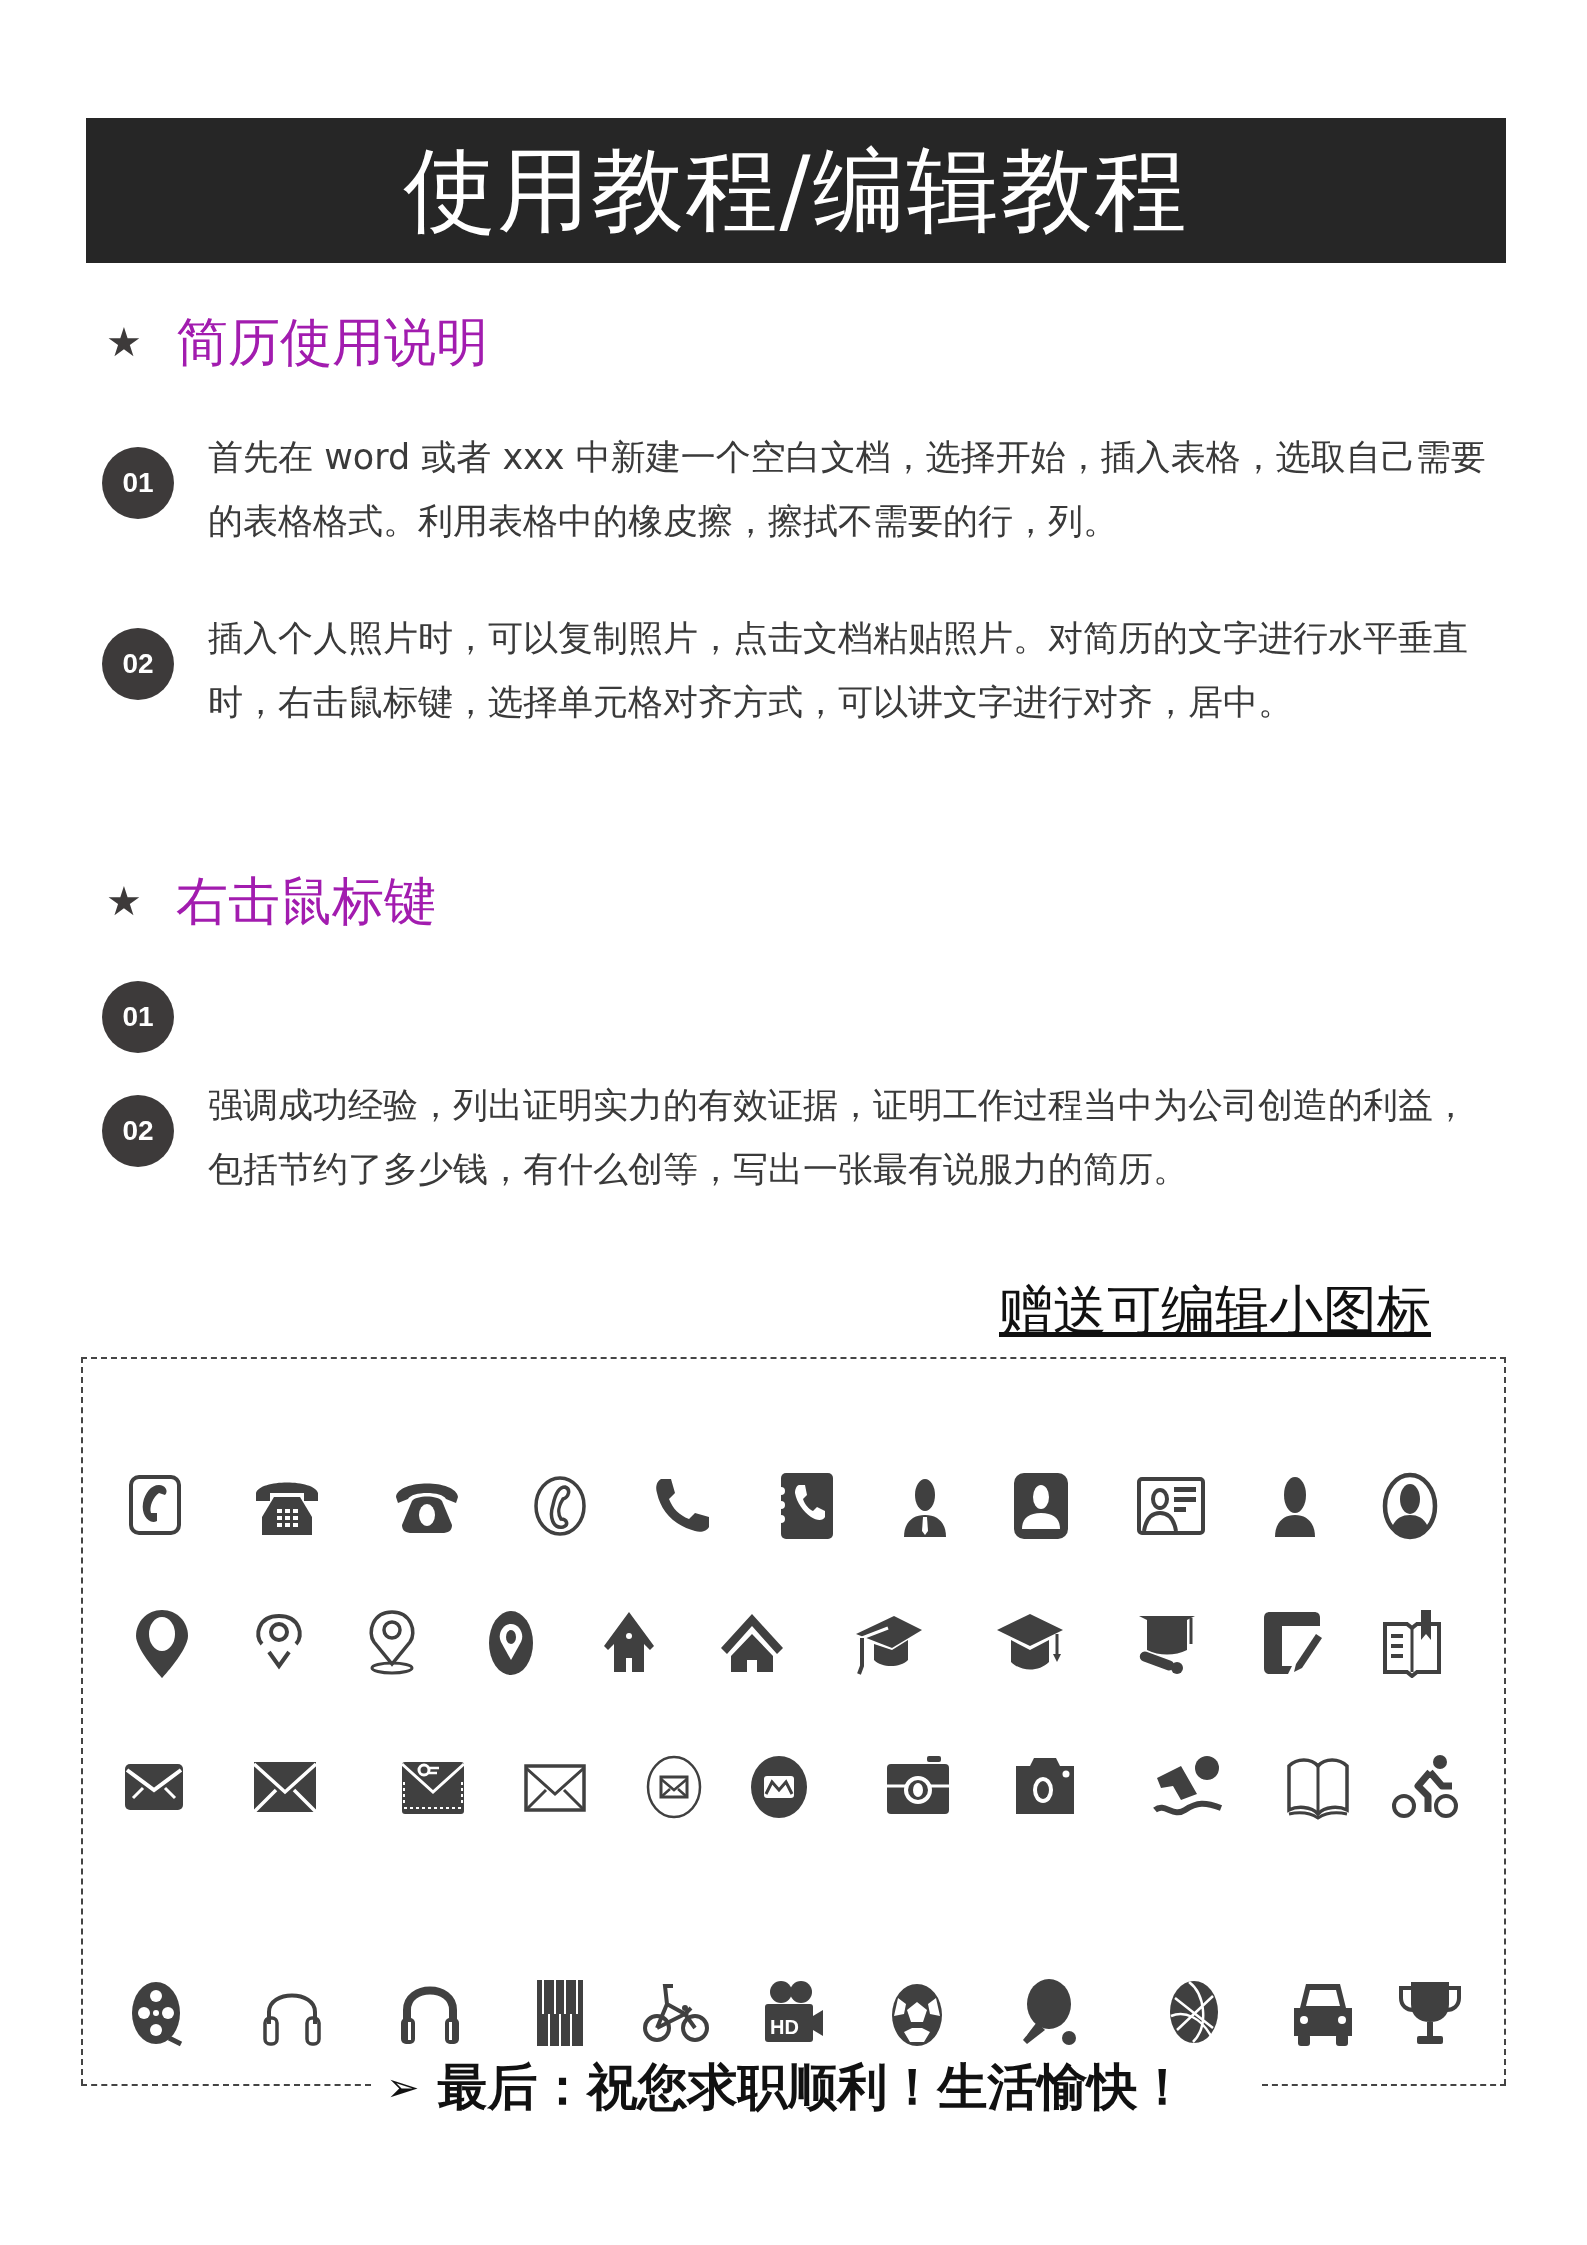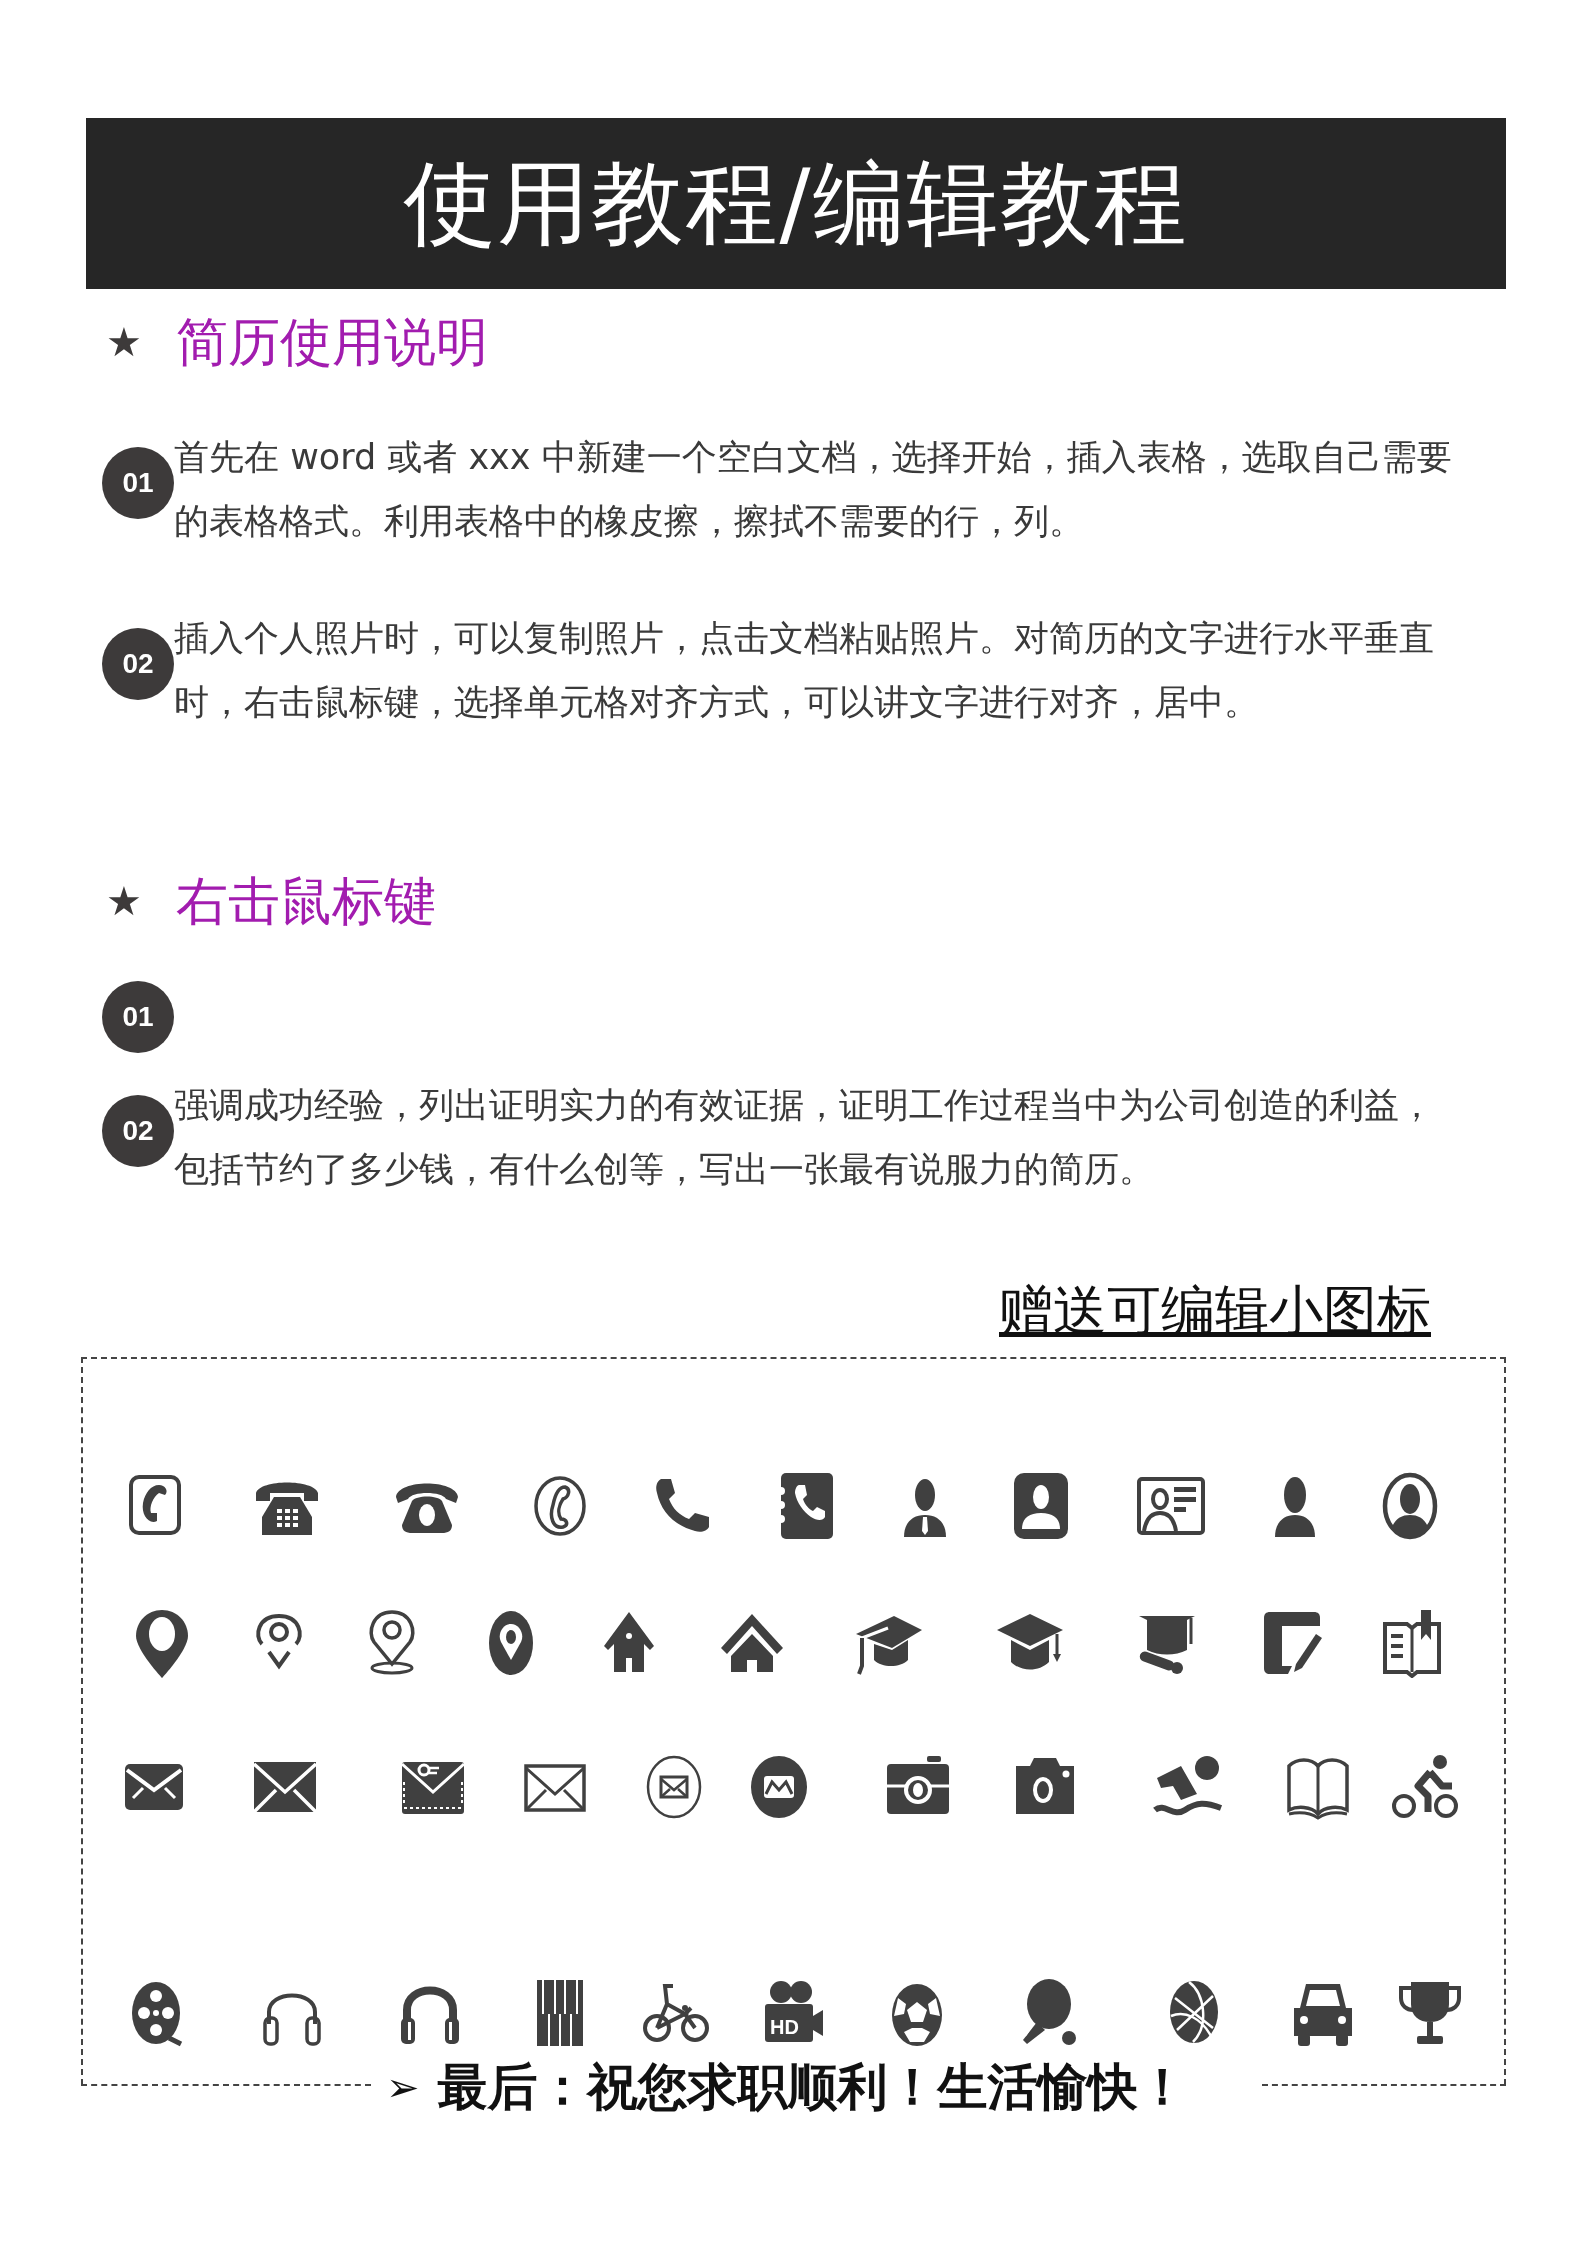--- a/index.html
+++ b/index.html
@@ -1,28 +1,28 @@
 <!DOCTYPE html>
 <html><head>
 <meta charset="utf-8">
 <style>
   html, body { margin:0; padding:0; background:#ffffff; }
   body { width:1587px; height:2245px; position:relative; overflow:hidden;
          font-family:"DejaVu Sans","Liberation Sans",sans-serif; color:#3a3a3a; }
-  .banner { position:absolute; left:86px; top:118px; width:1420px; height:171px;
+  .banner { position:absolute; left:86px; top:118px; width:1420px; height:145px;
             background:#262626; display:flex; align-items:center; justify-content:center; }
   .banner-title { color:#ffffff; font-size:92px; line-height:1; letter-spacing:2px; }
   .section-heading { position:absolute; left:106px; display:flex; align-items:center; }
   .star { font-size:40px; color:#3d3a3a; width:70px; line-height:1; }
   .section-title { font-size:52px; color:#a21caf; line-height:1; }
   .item { position:absolute; left:102px; width:1400px; display:flex; align-items:flex-start; }
   .badge { width:72px; height:72px; border-radius:50%; background:#3d3a3a; color:#fff;
            font-family:"Liberation Sans",sans-serif; font-weight:bold; font-size:28px;
            display:flex; align-items:center; justify-content:center; flex:0 0 72px; }
-  .item-text { font-size:35px; line-height:64px; color:#3a3a3a; width:1290px; }
+  .item-text { margin-left:34px; font-size:35px; line-height:64px; color:#3a3a3a; width:1290px; }
   .icons-title { position:absolute; left:0; width:1431px; top:1284px; text-align:right;
                  font-size:54px; color:#111; line-height:1;text-decoration:underline; }
   .dash-box { position:absolute; left:81px; top:1357px; width:1425px; height:728px;
               border:2px dashed #444; border-bottom:none; box-sizing:border-box; }
   .dash-bottom { position:absolute; top:2084px; height:0; border-top:2px dashed #444; }
   .icon-row { position:absolute; left:0; width:1587px; height:80px; }
   .ic { position:absolute; width:70px; height:70px; margin-left:-35px; top:5px; }
   .ic svg { width:70px; height:70px; }
   .footer { position:absolute; left:386px; top:2062px; display:flex; align-items:center; }
   .footer-arrow { font-size:40px; color:#111; margin-right:18px; line-height:1; }

